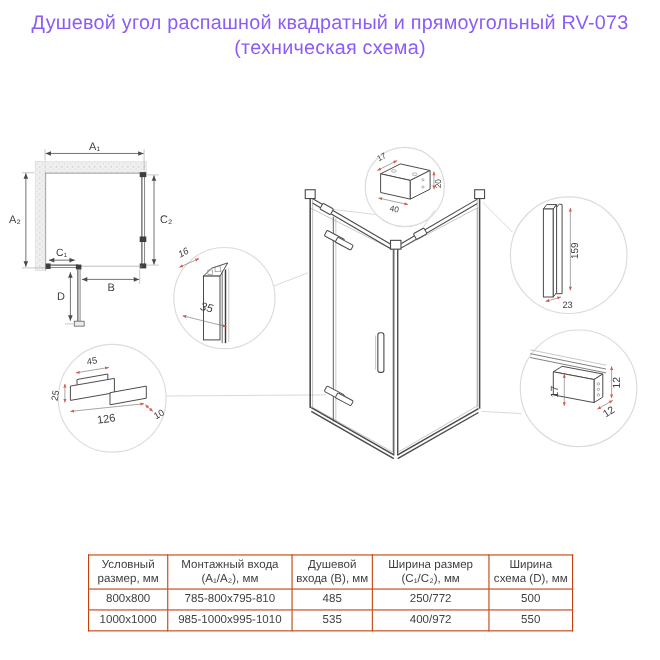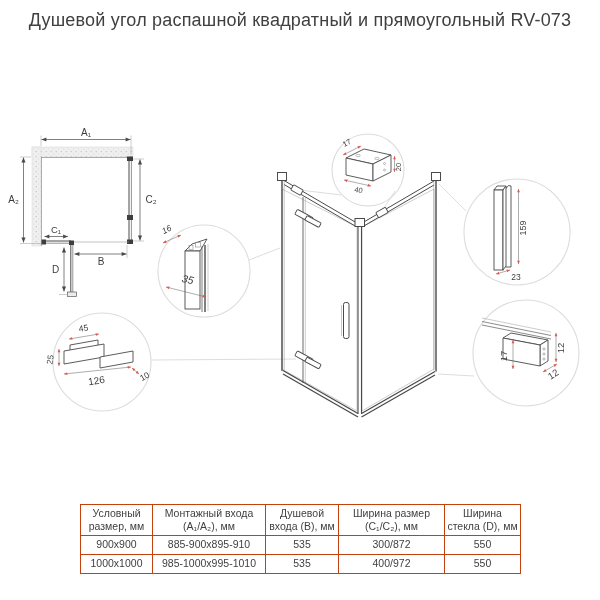--- a/index.html
+++ b/index.html
@@ -1,35 +1,36 @@
 <!DOCTYPE html>
 <html><head>
 <meta charset="utf-8">
 <style>
   html,body{margin:0;padding:0;width:600px;height:600px;background:#fff;overflow:hidden;
     font-family:"Liberation Sans","DejaVu Sans",sans-serif;color:#3d3d3d;}
   .stage{position:relative;width:600px;height:600px;background:#fff;}
   .title{position:absolute;top:9px;left:0;right:0;text-align:center;
-    font-size:18px;line-height:1.3;color:#404040;letter-spacing:.2px;}
+    font-size:18px;line-height:1.3;color:#8b5cf6;letter-spacing:.2px;}
   svg.drawing{position:absolute;top:0;left:0;width:600px;height:600px;}
   svg text{fill:#3d3d3d;font-family:"Liberation Sans","DejaVu Sans",sans-serif;}
   table.size-table{position:absolute;left:80px;top:504px;width:440px;border-collapse:collapse;
     table-layout:fixed;font-size:10.5px;color:#3f3f3f;background:#fff;}
   .size-table th,.size-table td{border:1px solid #c2410c;text-align:center;vertical-align:middle;
     font-weight:normal;padding:1px 2px;line-height:1.25;}
   .size-table td{height:16px;}
   .size-table th{height:28px;}
 </style>
 </head>
 <body>
 
 <div class="stage">
 
   <div class="title">
     <div>Душевой угол распашной квадратный и прямоугольный RV-073</div>
+    <div>(техническая схема)</div>
   </div>
 
   <svg class="drawing" viewBox="0 0 600 600">
     <defs>
       <pattern id="wall" width="5" height="5" patternUnits="userSpaceOnUse">
         <rect width="5" height="5" fill="#efefef"></rect>
         <circle cx="1.2" cy="1.6" r="0.55" fill="#b5b5b5"></circle>
         <circle cx="3.6" cy="3.9" r="0.45" fill="#c6c6c6"></circle>
       </pattern>
       <marker id="mA" viewBox="0 0 8 8" refX="7.5" refY="4" markerWidth="8" markerHeight="8" orient="auto-start-reverse">
@@ -281,30 +282,30 @@
         <col style="width:73px">
         <col style="width:106px">
         <col style="width:76px">
     </colgroup>
     <thead>
       <tr>
         <th>Условный размер, мм</th>
         <th>Монтажный входа (A₁/A₂), мм</th>
         <th>Душевой входа (B), мм</th>
         <th>Ширина размер (C₁/C₂), мм</th>
-        <th>Ширина стекла (D), мм</th>
+        <th>Ширина схема (D), мм</th>
       </tr>
     </thead>
     <tbody>
       <tr>
-        <td>900x900</td>
-        <td>885-900x895-910</td>
-        <td>535</td>
-        <td>300/872</td>
-        <td>550</td>
+        <td>800x800</td>
+        <td>785-800x795-810</td>
+        <td>485</td>
+        <td>250/772</td>
+        <td>500</td>
       </tr>
       <tr>
         <td>1000x1000</td>
         <td>985-1000x995-1010</td>
         <td>535</td>
         <td>400/972</td>
         <td>550</td>
       </tr>
     </tbody>
   </table>

